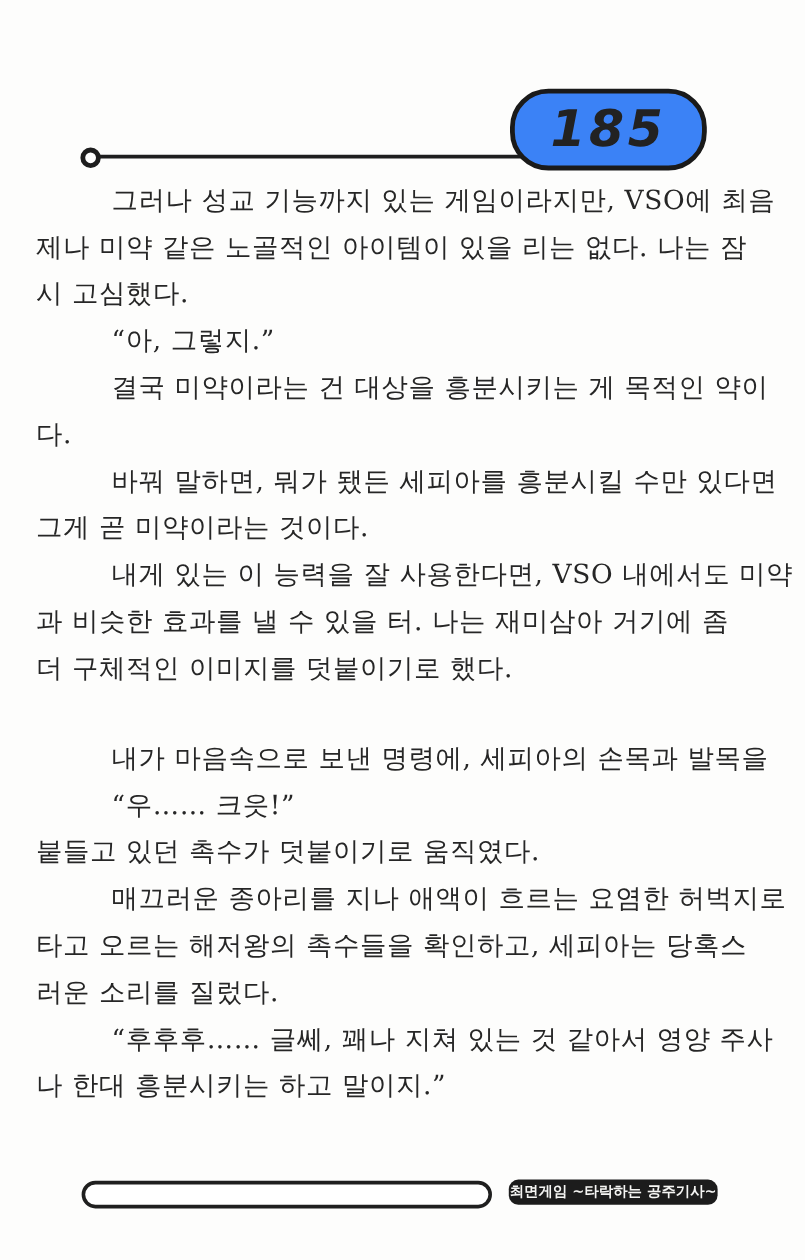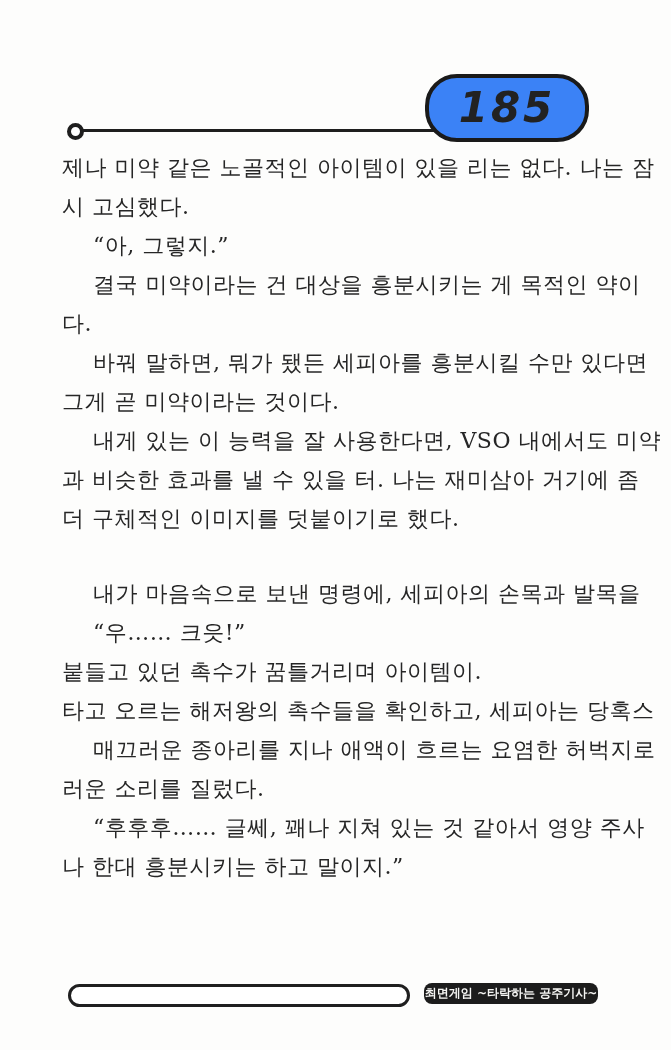--- a/index.html
+++ b/index.html
@@ -57,21 +57,21 @@
   }
 
   
   .body-text {
     position: absolute;
     top: 148px; left: 0;
     width: 671px;
     padding: 0;
   }
   .line {
-    padding-left: 62px;
+    padding-left: 30px;
     padding-right: 60px;
     font-size: 22px;
     line-height: 39px;
     letter-spacing: 0.5px;
     white-space: nowrap;
   }
   .line.indent { padding-left: 93px; }
   .scene-break { height: 36px; }
 
   
@@ -110,38 +110,39 @@
 
   <div class="header">
     <span class="header-ring"></span>
     <div class="header-rule"></div>
     <div class="page-pill">
       <span class="page-number">185</span>
     </div>
   </div>
 
   <main class="body-text">
+    <div class="line indent">그러나 성교 기능까지 있는 게임이라지만, VSO에 최음</div>
     <div class="line">제나 미약 같은 노골적인 아이템이 있을 리는 없다. 나는 잠</div>
     <div class="line">시 고심했다.</div>
     <div class="line indent">“아, 그렇지.”</div>
     <div class="line indent">결국 미약이라는 건 대상을 흥분시키는 게 목적인 약이</div>
     <div class="line">다.</div>
     <div class="line indent">바꿔 말하면, 뭐가 됐든 세피아를 흥분시킬 수만 있다면</div>
     <div class="line">그게 곧 미약이라는 것이다.</div>
     <div class="line indent">내게 있는 이 능력을 잘 사용한다면, VSO 내에서도 미약</div>
     <div class="line">과 비슷한 효과를 낼 수 있을 터. 나는 재미삼아 거기에 좀</div>
     <div class="line">더 구체적인 이미지를 덧붙이기로 했다.</div>
 
     <div class="scene-break"></div>
 
     <div class="line indent">내가 마음속으로 보낸 명령에, 세피아의 손목과 발목을</div>
     <div class="line indent">“우…… 크읏!”</div>
-    <div class="line">붙들고 있던 촉수가 꿈틀거리며 아이템이.</div>
+    <div class="line">붙들고 있던 촉수가 덧붙이기로 움직였다.</div>
+    <div class="line indent">매끄러운 종아리를 지나 애액이 흐르는 요염한 허벅지로</div>
     <div class="line">타고 오르는 해저왕의 촉수들을 확인하고, 세피아는 당혹스</div>
-    <div class="line indent">매끄러운 종아리를 지나 애액이 흐르는 요염한 허벅지로</div>
     <div class="line">러운 소리를 질렀다.</div>
     <div class="line indent">“후후후…… 글쎄, 꽤나 지쳐 있는 것 같아서 영양 주사</div>
     <div class="line">나 한대 흥분시키는 하고 말이지.”</div>
   </main>
 
   <div class="footer">
     <div class="footer-rule-pill"></div>
     <div class="footer-badge">
       <span>최면게임 ~타락하는 공주기사~</span>
     </div>

